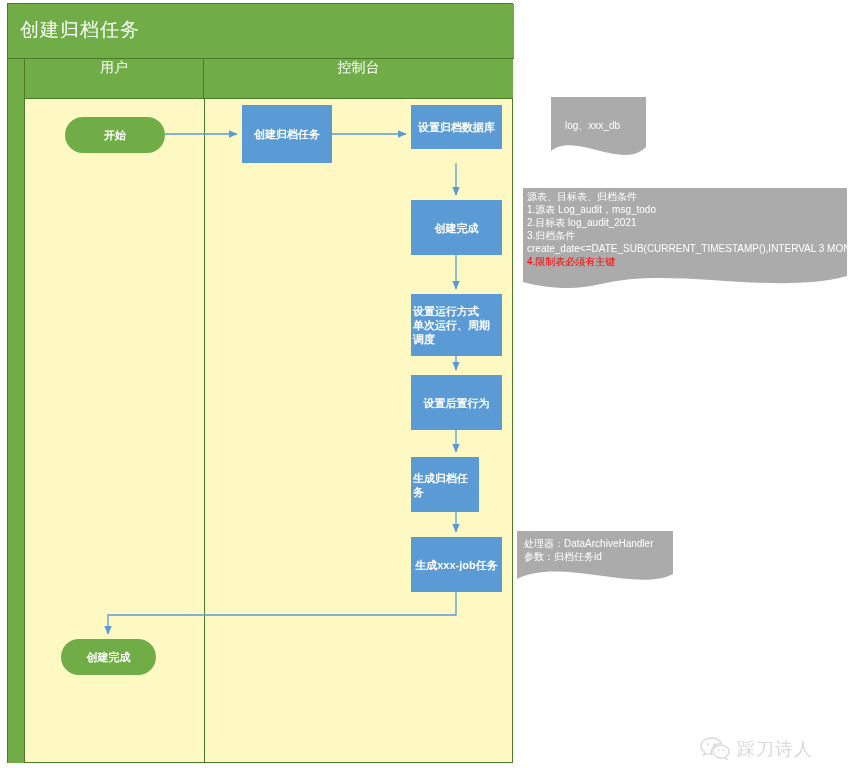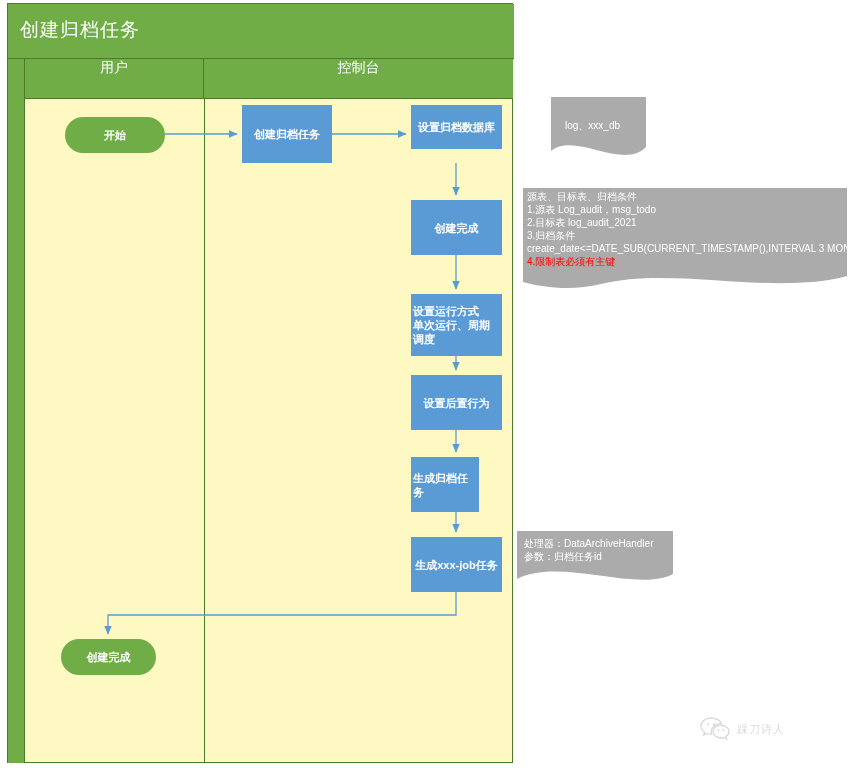--- a/index.html
+++ b/index.html
@@ -179,26 +179,26 @@
   #note-tables .note-text { left: 4px; top: 2px; white-space: nowrap; }
   #note-tables .warn { color: #FF0000; }
 
   #note-handler { left: 517px; top: 531px; width: 156px; height: 55px; }
   #note-handler .note-text { left: 7px; top: 6px; white-space: nowrap; }
 
   
   #watermark {
     position: absolute;
     left: 700px;
-    top: 716px;
+    top: 736px;
     display: flex;
     align-items: center;
     gap: 7px;
     color: #d8d8d8;
-    font-size: 11px;
+    font-size: 18px;
     letter-spacing: 1px;
     user-select: none;
   }
   #watermark .wm-icon { display: block; }
 </style>
 </head>
 <body>
 
 <div id="swimlane">
 

